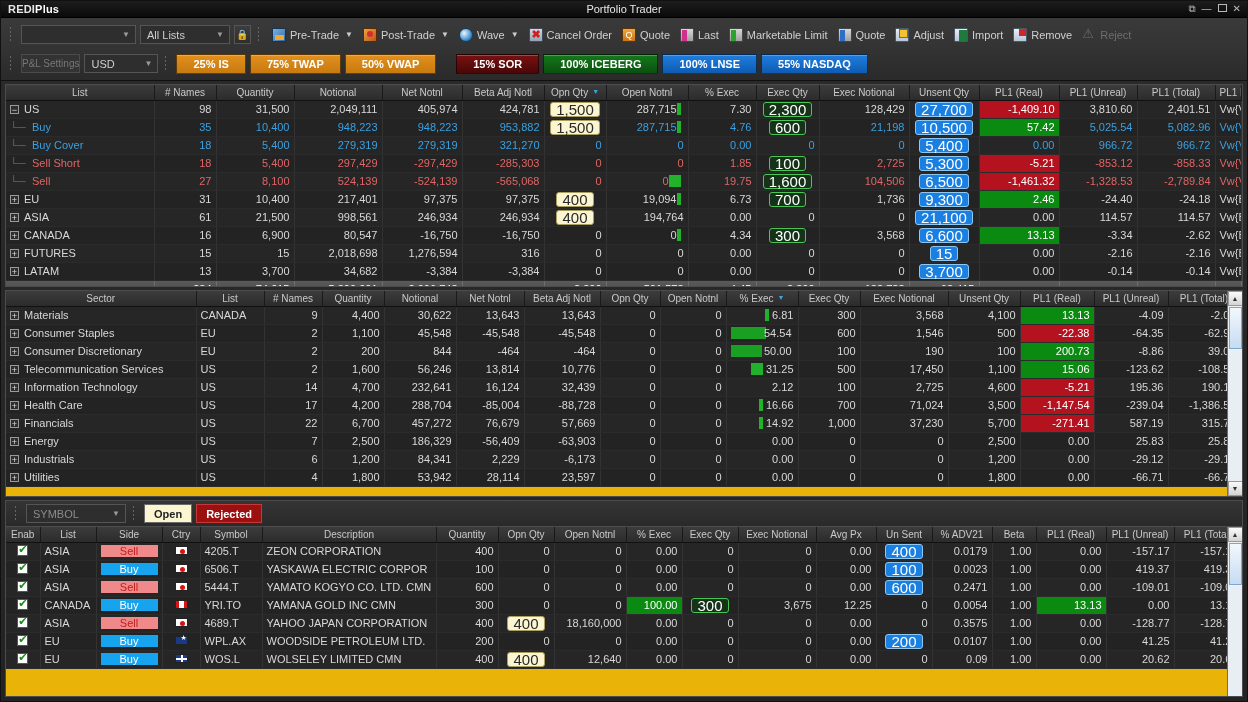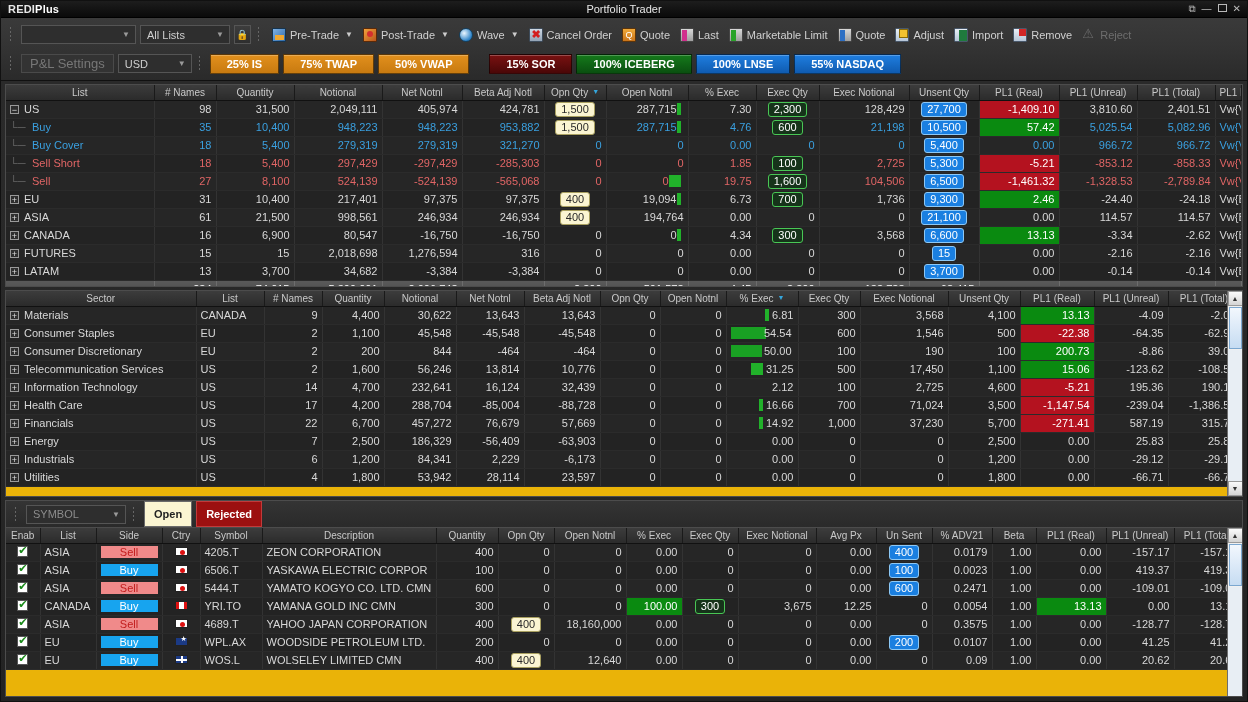--- a/index.html
+++ b/index.html
@@ -63,22 +63,22 @@
   .combo.w1{ width:115px; }
   .combo.w2{ width:90px; }
   .combo.w3{ width:74px; }
   .combo.w4{ width:100px; color:#8c8c8c; }
   .lockbtn{
     width:17px;height:19px;background:linear-gradient(#3d3d3d,#2e2e2e);
     border:1px solid #555; display:flex;align-items:center;justify-content:center;
     font-size:10px; color:#d4b33c;
   }
   .btnflat{
-    height:19px; padding:0 8px; background:#333; border:1px solid #4a4a4a;
-    color:#777; display:flex; align-items:center; font-size:13px;
+    height:19px; padding:0 0; background:#333; border:1px solid #4a4a4a;
+    color:#777; display:flex; align-items:center; font-size:10px;
   }
   .tbitem{
     display:flex; align-items:center; gap:4px; padding:0 7px 0 3px;
     height:22px; color:#d0d0d0; font-size:11px; white-space:nowrap;
   }
   .tbitem .caret{ font-size:8px; color:#ccc; margin-left:2px;}
   .ic{ width:14px;height:14px; display:inline-block; position:relative; border-radius:1px; flex:0 0 14px;}
   .ic-pre{ background:linear-gradient(135deg,#7fb2e5,#2f6aa8); border:1px solid #15344f;}
   .ic-pre:after{content:"";position:absolute;left:2px;top:6px;width:9px;height:5px;background:#f0a830;}
   .ic-post{ background:linear-gradient(135deg,#f2a23c,#b8561b); border:1px solid #5c2a08;}
@@ -143,21 +143,21 @@
     text-align:right; font-size:11px;
   }
   .grid tbody tr{ background:#262626; }
   .grid tbody tr:nth-child(even){ background:#232323; }
   td.l{ text-align:left; }
   td.c{ text-align:center; }
   .rowbuy{ color:#3aa0e0; }
   .rowsell{ color:#e06565; }
   .hdr-sort:after{ content:"\25BC"; color:#35a7de; font-size:7px; margin-left:4px; vertical-align:2px;}
 
-  .pill{ display:inline-block; padding:0 5px; border-radius:3px; font-size:11px; line-height:13px;}
+  .pill{ display:inline-block; padding:0 5px; border-radius:3px; font-size:15px; line-height:13px;}
   .pill-y{ background:#fbf5d2; color:#2a2a2a; border:1px solid #a9a060; }
   .pill-g{ background:#16331a; color:#fff; border:1px solid #49c755; }
   .pill-b{ background:#1a7fe0; color:#fff; border:1px solid #8dc8f5; }
   .cell-red{ background:#b4121f; color:#fff; }
   .cell-green{ background:#0a8a10; color:#fff; }
   .bar{ display:inline-block; width:7px; height:12px; background:#21b12a; vertical-align:-2px; margin-right:3px;}
   .bar.sm{ width:4px; }
   .bar.lg{ width:12px; }
 
   .exp{
@@ -198,21 +198,21 @@
   .tab.active{
     background:#4a4a4a; color:#fff; font-weight:bold;
     border:1px solid #6a6a6a; border-bottom:1px solid #4a4a4a;
   }
 
   
   .botbar{
     flex:0 0 26px; display:flex; align-items:center; padding-left:6px; gap:4px;
     background:linear-gradient(#343434,#2a2a2a); border-bottom:1px solid #4c4c4c;
   }
-  .stbtn{ height:26px; padding:0 9px; display:flex;align-items:center;font-size:11px;font-weight:bold;
+  .stbtn{ height:19px; padding:0 9px; display:flex;align-items:center;font-size:11px;font-weight:bold;
           border:1px solid #6a6a6a;}
   .stbtn.open{ background:#fbf5d2; color:#222; }
   .stbtn.rej{ background:#9c1010; color:#fff; border-color:#c23a3a;}
 
   .chk{ display:inline-block;width:11px;height:11px;background:#fff;border:1px solid #555; position:relative;}
   .chk:after{ content:"\2714"; position:absolute; left:0px; top:-3px; color:#1a8a1a; font-size:11px;}
   .sidecell{ display:block; text-align:center; color:#fff; font-weight:normal; }
   .side-sell{ background:#f08a8a; color:#c21d1d; }
   .side-buy{ background:#17a4ef; color:#fff; }
   .flag{ display:inline-block; width:13px;height:9px; border:1px solid #222; vertical-align:0; }

